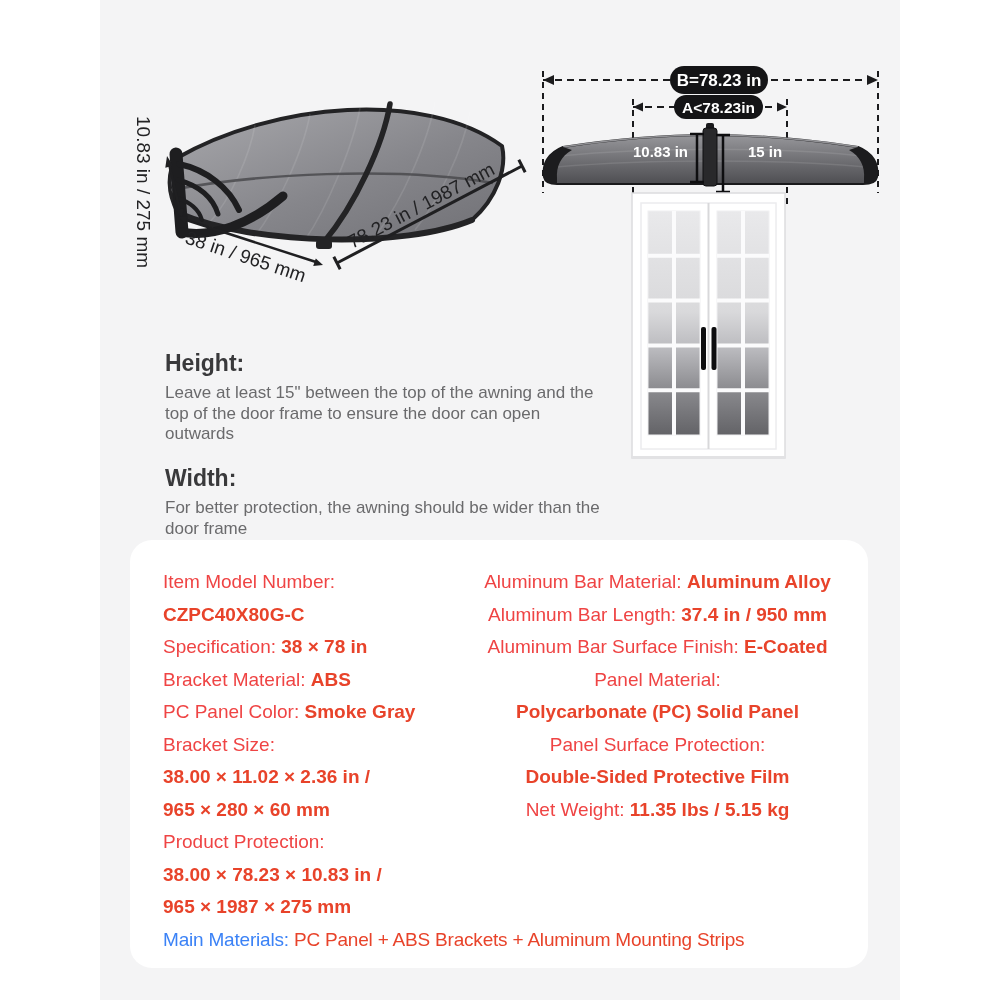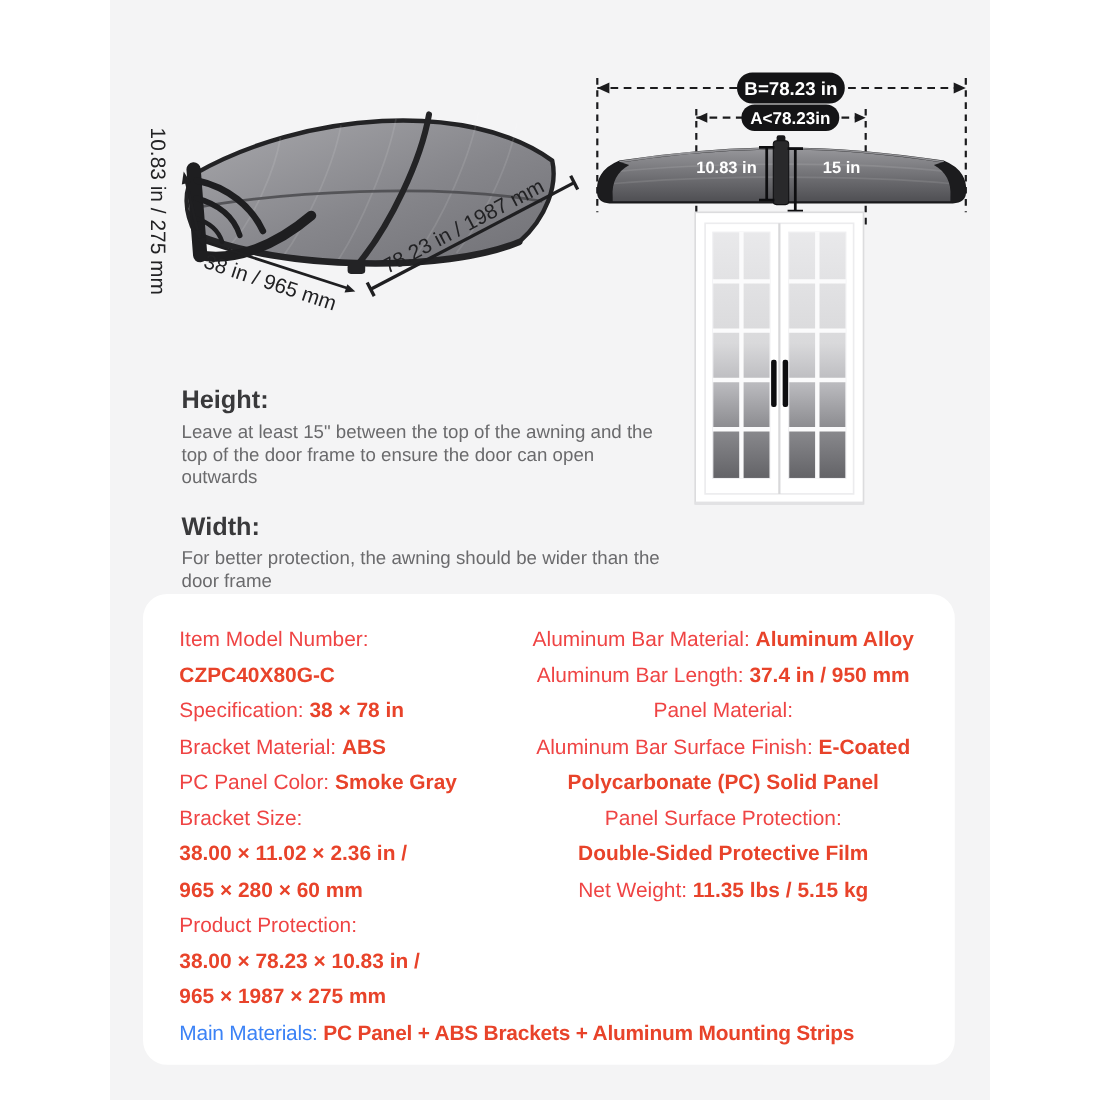--- a/index.html
+++ b/index.html
@@ -17,21 +17,21 @@
   .spec{position:absolute;left:130px;top:540px;width:738px;height:428px;background:#ffffff;
         border-radius:22px;box-sizing:border-box;padding:26px 18px 0 33px;}
   .spec-cols{display:flex;}
   .col-left{width:302px;flex:0 0 302px;}
   .col-right{flex:1;text-align:center;}
   .spec-line{font-size:19px;line-height:32.5px;white-space:nowrap;}
   .spec-line .lab{color:#ef4444;font-weight:400;}
   .spec-line .val{color:#e8432a;font-weight:700;}
   .spec-footer{font-size:19px;line-height:32.5px;white-space:nowrap;letter-spacing:-0.2px;}
   .spec-footer .lab{color:#3b82f6;}
-  .spec-footer .val{color:#e8432a;font-weight:700;}
+  .spec-footer .val{color:#e8432a;font-weight:400;}
 
   svg text{font-family:"Liberation Sans","DejaVu Sans",sans-serif;}
   .dim-text{fill:#222224;font-size:19px;}
   .pill-text{fill:#ffffff;font-weight:700;}
   .panel-label{fill:#ffffff;font-weight:700;font-size:15px;}
 </style>
 </head>
 <body>
 
 <div id="page">
@@ -210,22 +210,22 @@
           <div class="spec-line"><span class="lab">Bracket Size:</span></div>
           <div class="spec-line"><span class="val">38.00 × 11.02 × 2.36 in /</span></div>
           <div class="spec-line"><span class="val">965 × 280 × 60 mm</span></div>
           <div class="spec-line"><span class="lab">Product Protection:</span></div>
           <div class="spec-line"><span class="val">38.00 × 78.23 × 10.83 in /</span></div>
           <div class="spec-line"><span class="val">965 × 1987 × 275 mm</span></div>
         </div>
       <div class="col-right">
           <div class="spec-line"><span class="lab">Aluminum Bar Material: </span><span class="val">Aluminum Alloy</span></div>
           <div class="spec-line"><span class="lab">Aluminum Bar Length: </span><span class="val">37.4 in / 950 mm</span></div>
+          <div class="spec-line"><span class="lab">Aluminum Bar Surface Finish:  </span><span class="val">E-Coated</span></div>
           <div class="spec-line"><span class="lab">Panel Material:</span></div>
-          <div class="spec-line"><span class="lab">Aluminum Bar Surface Finish:  </span><span class="val">E-Coated</span></div>
           <div class="spec-line"><span class="val">Polycarbonate (PC) Solid Panel</span></div>
           <div class="spec-line"><span class="lab">Panel Surface Protection:</span></div>
           <div class="spec-line"><span class="val">Double-Sided Protective Film</span></div>
           <div class="spec-line"><span class="lab">Net Weight:  </span><span class="val">11.35 lbs / 5.15 kg</span></div>
         </div>
     </div>
     <div class="spec-footer"><span class="lab">Main Materials: </span><span class="val">PC Panel + ABS Brackets + Aluminum Mounting Strips</span></div>
   </div>
 </div>
 

